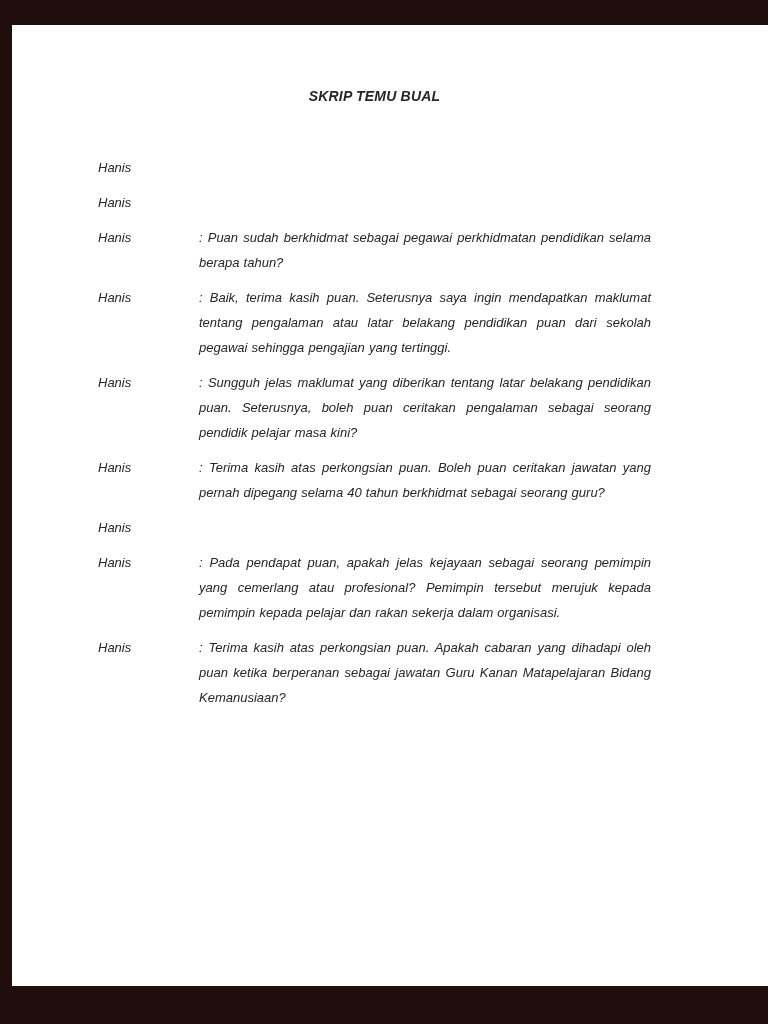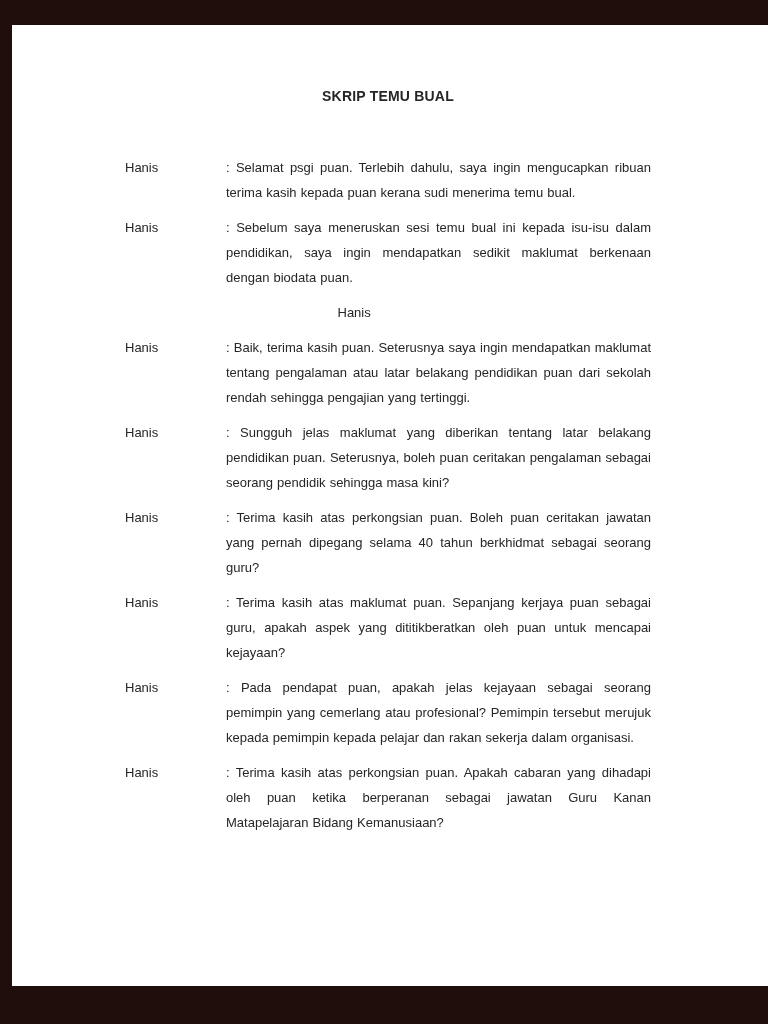--- a/index.html
+++ b/index.html
@@ -15,31 +15,32 @@
     font-family:"Liberation Sans","DejaVu Sans",sans-serif;
     color:var(--ink);
   }
   .frame{position:absolute;background:var(--frame);}
   .frame-top{top:0;left:0;width:768px;height:25px;}
   .frame-left{top:0;left:0;width:12px;height:986px;}
   .frame-bottom{left:0;bottom:0;width:768px;height:38px;}
   .doc-page{
     position:absolute;left:12px;top:25px;width:756px;height:961px;
     background:var(--page);
-    padding:63px 117px 0 113px;
+    padding:63px 117px 0 86px;
+    font-style:italic;
   }
   .doc-title{
     margin:0 0 51px 0;
     font-size:14px;line-height:16px;font-weight:bold;
     text-align:center;letter-spacing:.2px;
   }
   .dialogue-row{
     display:flex;
     margin:0 0 10px 0;
-    font-size:13px;line-height:25px;justify-content:center;
+    font-size:13px;line-height:25px;
   }
   .speaker{flex:0 0 101px;}
   .utterance{
     flex:1;
     text-align:justify;
     text-align-last:left;
     word-spacing:.5px;
   }
 </style>
 </head>
@@ -47,50 +48,48 @@
 
 <div class="frame frame-top"></div>
 <div class="frame frame-left"></div>
 <div class="frame frame-bottom"></div>
 
 <div class="doc-page">
   <h1 class="doc-title">SKRIP TEMU BUAL</h1>
   <div class="dialogue">
   <div class="dialogue-row">
     <span class="speaker">Hanis</span>
-    <span class="utterance">: Selamat psgi puan. Terlebih dahulu, saya ingin mengucapkan ribuan terima kasih kepada puan kerana sudi menerima temu bual.</span>
-  </div>
-
-  <div class="dialogue-row">
-    <span class="speaker">Hanis</span>
-    <span class="utterance">: Sebelum saya meneruskan sesi temu bual ini kepada isu-isu dalam pendidikan, saya ingin mendapatkan sedikit maklumat berkenaan dengan biodata puan.</span>
   </div>
 
   <div class="dialogue-row">
     <span class="speaker">Hanis</span>
   </div>
 
   <div class="dialogue-row">
     <span class="speaker">Hanis</span>
-    <span class="utterance">: Baik, terima kasih puan. Seterusnya saya ingin mendapatkan maklumat tentang pengalaman atau latar belakang pendidikan puan dari sekolah rendah sehingga pengajian yang tertinggi.</span>
+    <span class="utterance">: Puan sudah berkhidmat sebagai pegawai perkhidmatan pendidikan selama berapa tahun?</span>
   </div>
 
   <div class="dialogue-row">
     <span class="speaker">Hanis</span>
-    <span class="utterance">: Sungguh jelas maklumat yang diberikan tentang latar belakang pendidikan puan. Seterusnya, boleh puan ceritakan pengalaman sebagai seorang pendidik sehingga masa kini?</span>
+    <span class="utterance">: Baik, terima kasih puan. Seterusnya saya ingin mendapatkan maklumat tentang pengalaman atau latar belakang pendidikan puan dari sekolah pegawai sehingga pengajian yang tertinggi.</span>
+  </div>
+
+  <div class="dialogue-row">
+    <span class="speaker">Hanis</span>
+    <span class="utterance">: Sungguh jelas maklumat yang diberikan tentang latar belakang pendidikan puan. Seterusnya, boleh puan ceritakan pengalaman sebagai seorang pendidik pelajar masa kini?</span>
   </div>
 
   <div class="dialogue-row">
     <span class="speaker">Hanis</span>
     <span class="utterance">: Terima kasih atas perkongsian puan. Boleh puan ceritakan jawatan yang pernah dipegang selama 40 tahun berkhidmat sebagai seorang guru?</span>
   </div>
 
   <div class="dialogue-row">
     <span class="speaker">Hanis</span>
-    <span class="utterance">: Terima kasih atas maklumat puan. Sepanjang kerjaya puan sebagai guru, apakah aspek yang dititikberatkan oleh puan untuk mencapai kejayaan?</span>
   </div>
 
   <div class="dialogue-row">
     <span class="speaker">Hanis</span>
     <span class="utterance">: Pada pendapat puan, apakah jelas kejayaan sebagai seorang pemimpin yang cemerlang atau profesional? Pemimpin tersebut merujuk kepada pemimpin kepada pelajar dan rakan sekerja dalam organisasi.</span>
   </div>
 
   <div class="dialogue-row">
     <span class="speaker">Hanis</span>
     <span class="utterance">: Terima kasih atas perkongsian puan. Apakah cabaran yang dihadapi oleh puan ketika berperanan sebagai jawatan Guru Kanan Matapelajaran Bidang Kemanusiaan?</span>

